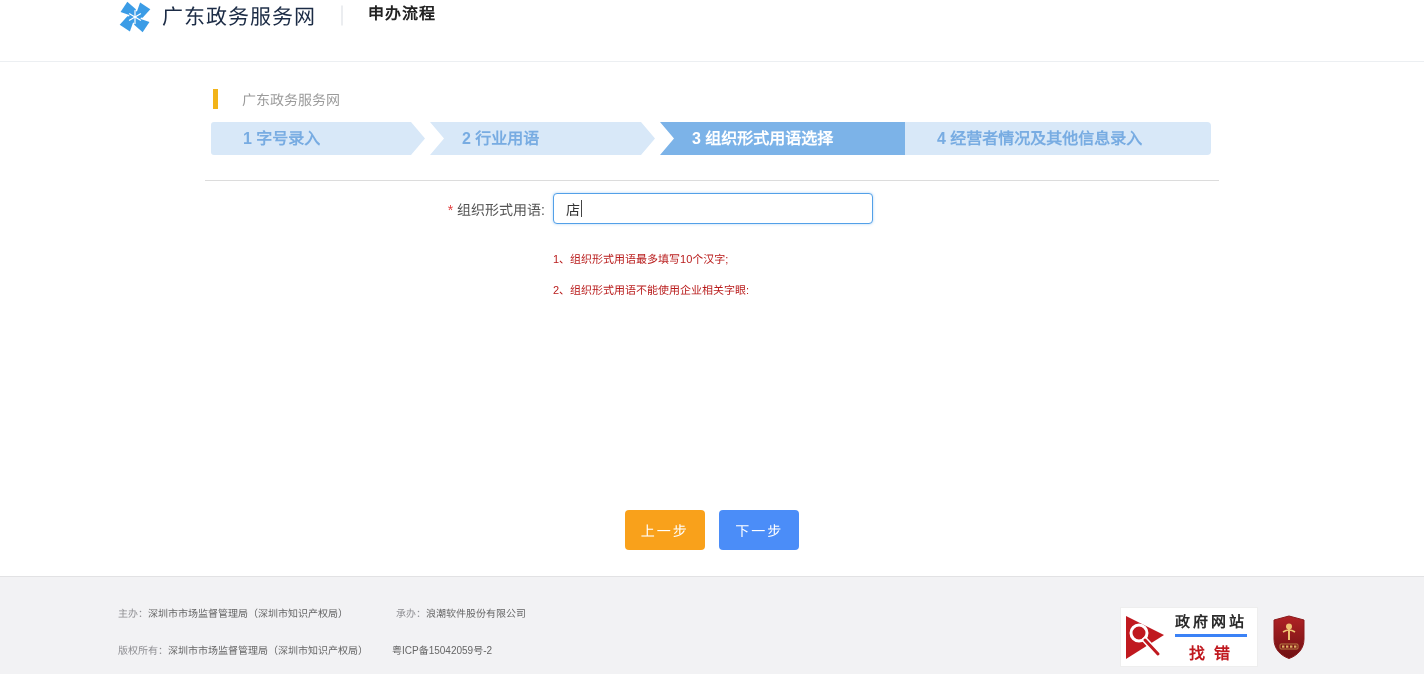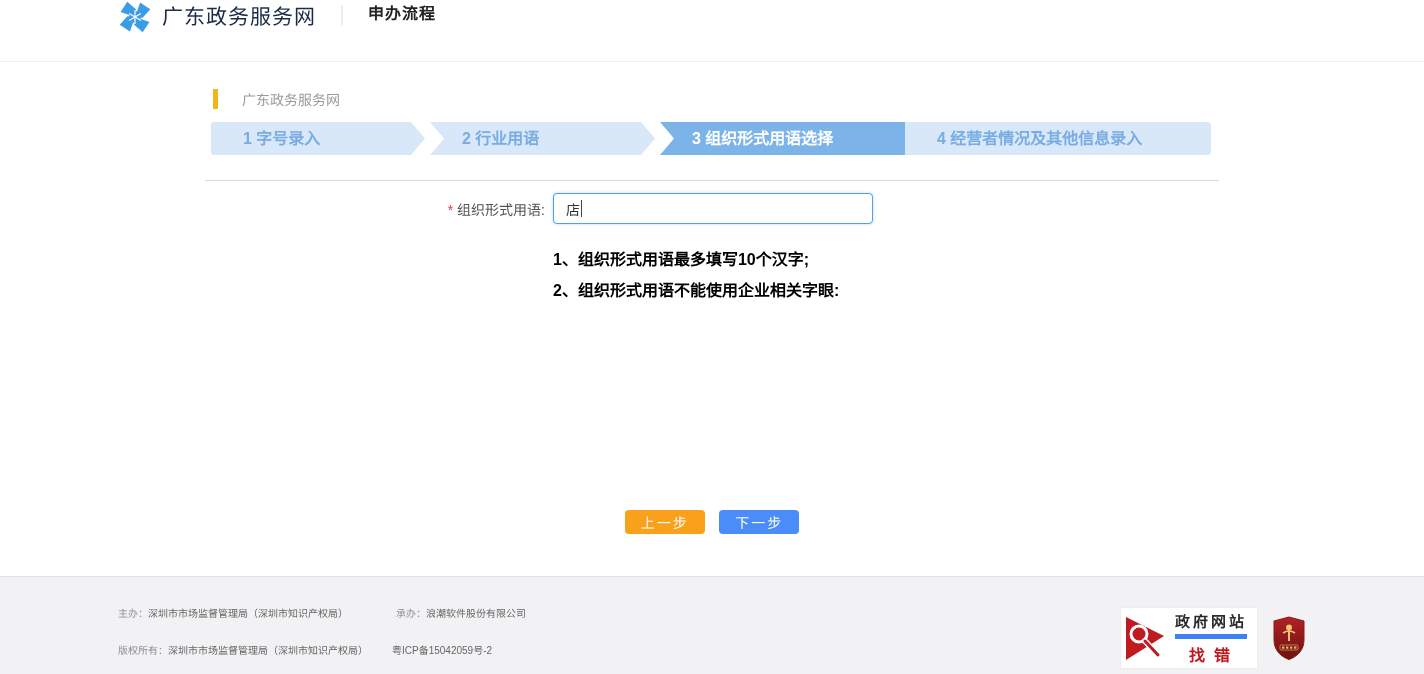--- a/index.html
+++ b/index.html
@@ -41,42 +41,42 @@
   .form-row { display:flex; align-items:center; margin-top:12px; }
   .form-label { flex:0 0 340px; text-align:right; font-size:14px; color:#555; }
   .req { color:#e23c3c; margin-right:4px; font-size:14px; }
   .input-wrap { position:relative; margin-left:8px; }
   .org-input { width:320px; height:31px; border:1px solid #53a0e8; border-radius:4px;
       padding:0 12px; font-size:14px; color:#333; outline:none;
       box-shadow:0 0 3px rgba(83,160,232,.45); font-family:inherit; }
   .caret { position:absolute; left:28px; top:7px; width:1px; height:17px; background:#444; }
 
   .hints { margin-top:20px; padding-left:348px; }
-  .hint { font-size:16px; color:#000000; line-height:31px;font-weight:bold; }
+  .hint { font-size:11px; color:#b91c1c; line-height:31px; }
 
   .actions { position:absolute; top:448px; left:0; width:100%; text-align:center; }
-  .btn { display:inline-block; border:none; border-radius:4px; height:24px; width:80px;
+  .btn { display:inline-block; border:none; border-radius:4px; height:40px; width:80px;
          font-size:14px; color:#fff; cursor:pointer; font-family:inherit; letter-spacing:2px; }
   .btn-prev { background:#f9a11b; margin-right:10px; }
   .btn-next { background:#4b8df8; }
 
   
   .site-footer { margin-top:18px; height:100px; background:#f2f2f4; border-top:1px solid #e2e2e4; }
   .footer-inner { width:1188px; margin:0 auto; position:relative; height:100%; padding-top:28px; }
   .footer-line { font-size:10px; color:#666; margin-bottom:22px; }
   .f-label { color:#8f8f93; }
   .f-gap { display:inline-block; width:48px; }
   .f-gap-sm { display:inline-block; width:24px; }
 
   .footer-logos { position:absolute; right:0; top:30px; display:flex; align-items:center; }
   .err-logo { display:flex; align-items:center; background:#fff; border:1px solid #eee;
               padding:2px 10px 2px 2px; cursor:pointer; }
   .err-text { margin-left:8px; text-align:center; }
   .err-line1 { font-size:15px; font-weight:bold; color:#2b2b2b; letter-spacing:3px;
-               border-bottom:5px solid #3b82f6; padding-bottom:3px; }
+               border-bottom:3px solid #3b82f6; padding-bottom:3px; }
   .err-line2 { font-size:16px; font-weight:bold; color:#c0191f; letter-spacing:9px;
                padding-top:3px; padding-left:6px; }
   .shield { margin-left:14px; cursor:pointer; }
 </style>
 </head>
 <body>
 
 <header class="site-header">
   <div class="header-inner">
     <svg class="logo" viewBox="0 0 40 40">

